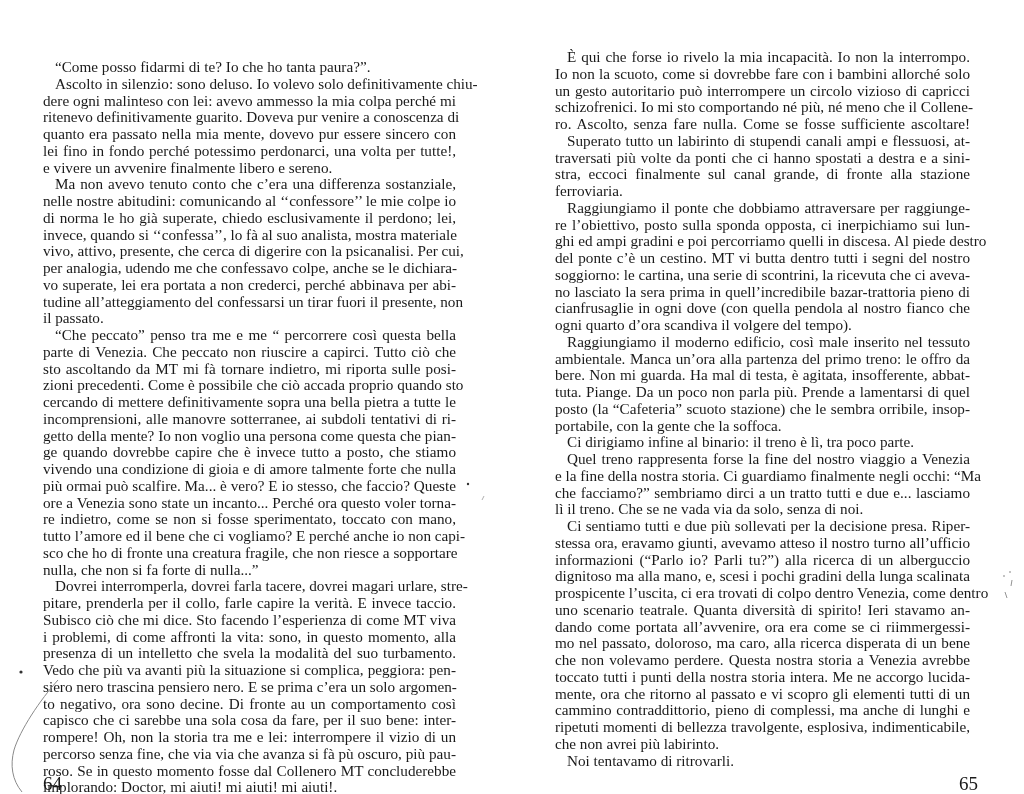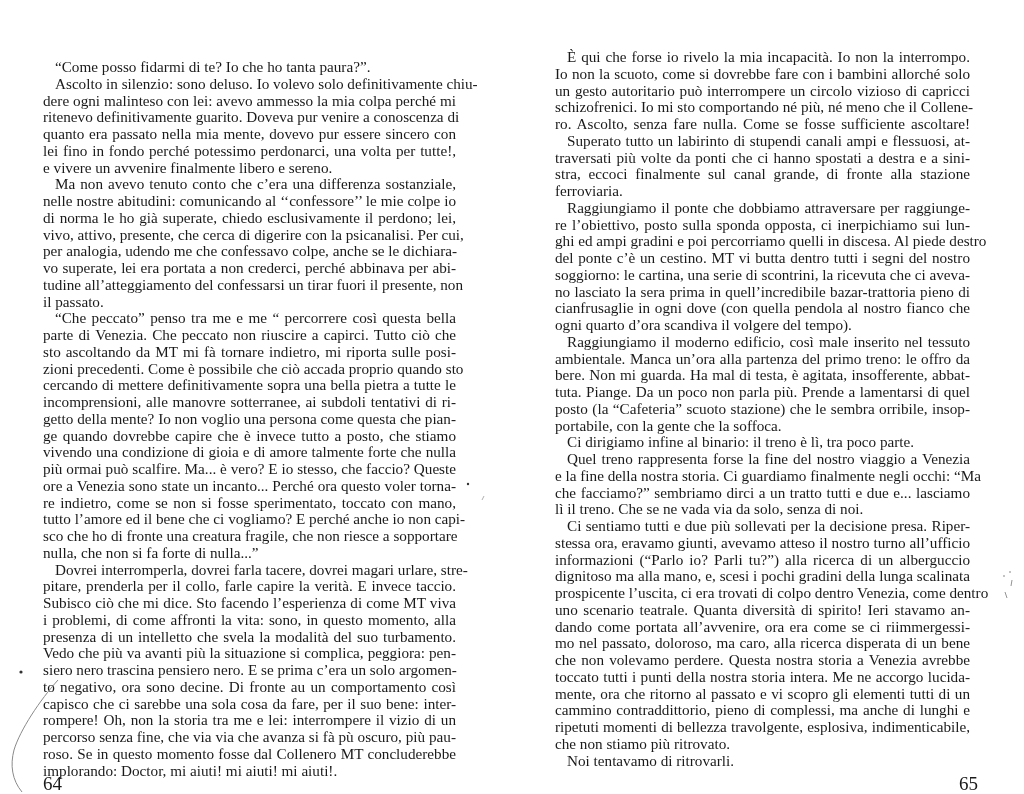--- a/index.html
+++ b/index.html
@@ -36,20 +36,21 @@
       <span class="line indent last">“Come posso fidarmi di te? Io che ho tanta paura?”.</span>
       <span class="line indent">Ascolto in silenzio: sono deluso. Io volevo solo definitivamente chiu-</span>
       <span class="line">dere ogni malinteso con lei: avevo ammesso la mia colpa perché mi</span>
       <span class="line">ritenevo definitivamente guarito. Doveva pur venire a conoscenza di</span>
       <span class="line">quanto era passato nella mia mente, dovevo pur essere sincero con</span>
       <span class="line">lei fino in fondo perché potessimo perdonarci, una volta per tutte!,</span>
       <span class="line last">e vivere un avvenire finalmente libero e sereno.</span>
       <span class="line indent">Ma non avevo tenuto conto che c’era una differenza sostanziale,</span>
       <span class="line">nelle nostre abitudini: comunicando al ‘‘confessore’’ le mie colpe io</span>
       <span class="line">di norma le ho già superate, chiedo esclusivamente il perdono; lei,</span>
+      <span class="line">invece, quando si ‘‘confessa’’, lo fà al suo analista, mostra materiale</span>
       <span class="line">vivo, attivo, presente, che cerca di digerire con la psicanalisi. Per cui,</span>
       <span class="line">per analogia, udendo me che confessavo colpe, anche se le dichiara-</span>
       <span class="line">vo superate, lei era portata a non crederci, perché abbinava per abi-</span>
       <span class="line">tudine all’atteggiamento del confessarsi un tirar fuori il presente, non</span>
       <span class="line last">il passato.</span>
       <span class="line indent">“Che peccato” penso tra me e me “ percorrere così questa bella</span>
       <span class="line">parte di Venezia. Che peccato non riuscire a capirci. Tutto ciò che</span>
       <span class="line">sto ascoltando da MT mi fà tornare indietro, mi riporta sulle posi-</span>
       <span class="line">zioni precedenti. Come è possibile che ciò accada proprio quando sto</span>
       <span class="line">cercando di mettere definitivamente sopra una bella pietra a tutte le</span>
@@ -124,21 +125,21 @@
       <span class="line">dignitoso ma alla mano, e, scesi i pochi gradini della lunga scalinata</span>
       <span class="line">prospicente l’uscita, ci era trovati di colpo dentro Venezia, come dentro</span>
       <span class="line">uno scenario teatrale. Quanta diversità di spirito! Ieri stavamo an-</span>
       <span class="line">dando come portata all’avvenire, ora era come se ci riimmergessi-</span>
       <span class="line">mo nel passato, doloroso, ma caro, alla ricerca disperata di un bene</span>
       <span class="line">che non volevamo perdere. Questa nostra storia a Venezia avrebbe</span>
       <span class="line">toccato tutti i punti della nostra storia intera. Me ne accorgo lucida-</span>
       <span class="line">mente, ora che ritorno al passato e vi scopro gli elementi tutti di un</span>
       <span class="line">cammino contraddittorio, pieno di complessi, ma anche di lunghi e</span>
       <span class="line">ripetuti momenti di bellezza travolgente, esplosiva, indimenticabile,</span>
-      <span class="line last">che non stiamo più ritrovato.</span>
+      <span class="line last">che non avrei più labirinto.</span>
       <span class="line indent last">Noi tentavamo di ritrovarli.</span>
     </div>
   <div class="pagenum">65</div>
   <svg class="mark" style="left:488px;top:568px;" width="24" height="40">
     <circle cx="4" cy="8" r="0.8" fill="#777"></circle>
     <circle cx="10" cy="4" r="0.8" fill="#777"></circle>
     <line x1="12" y1="12" x2="11" y2="18" stroke="#777" stroke-width="0.8"></line>
     <line x1="5" y1="24" x2="7" y2="30" stroke="#777" stroke-width="0.8"></line>
   </svg>
 </div>

